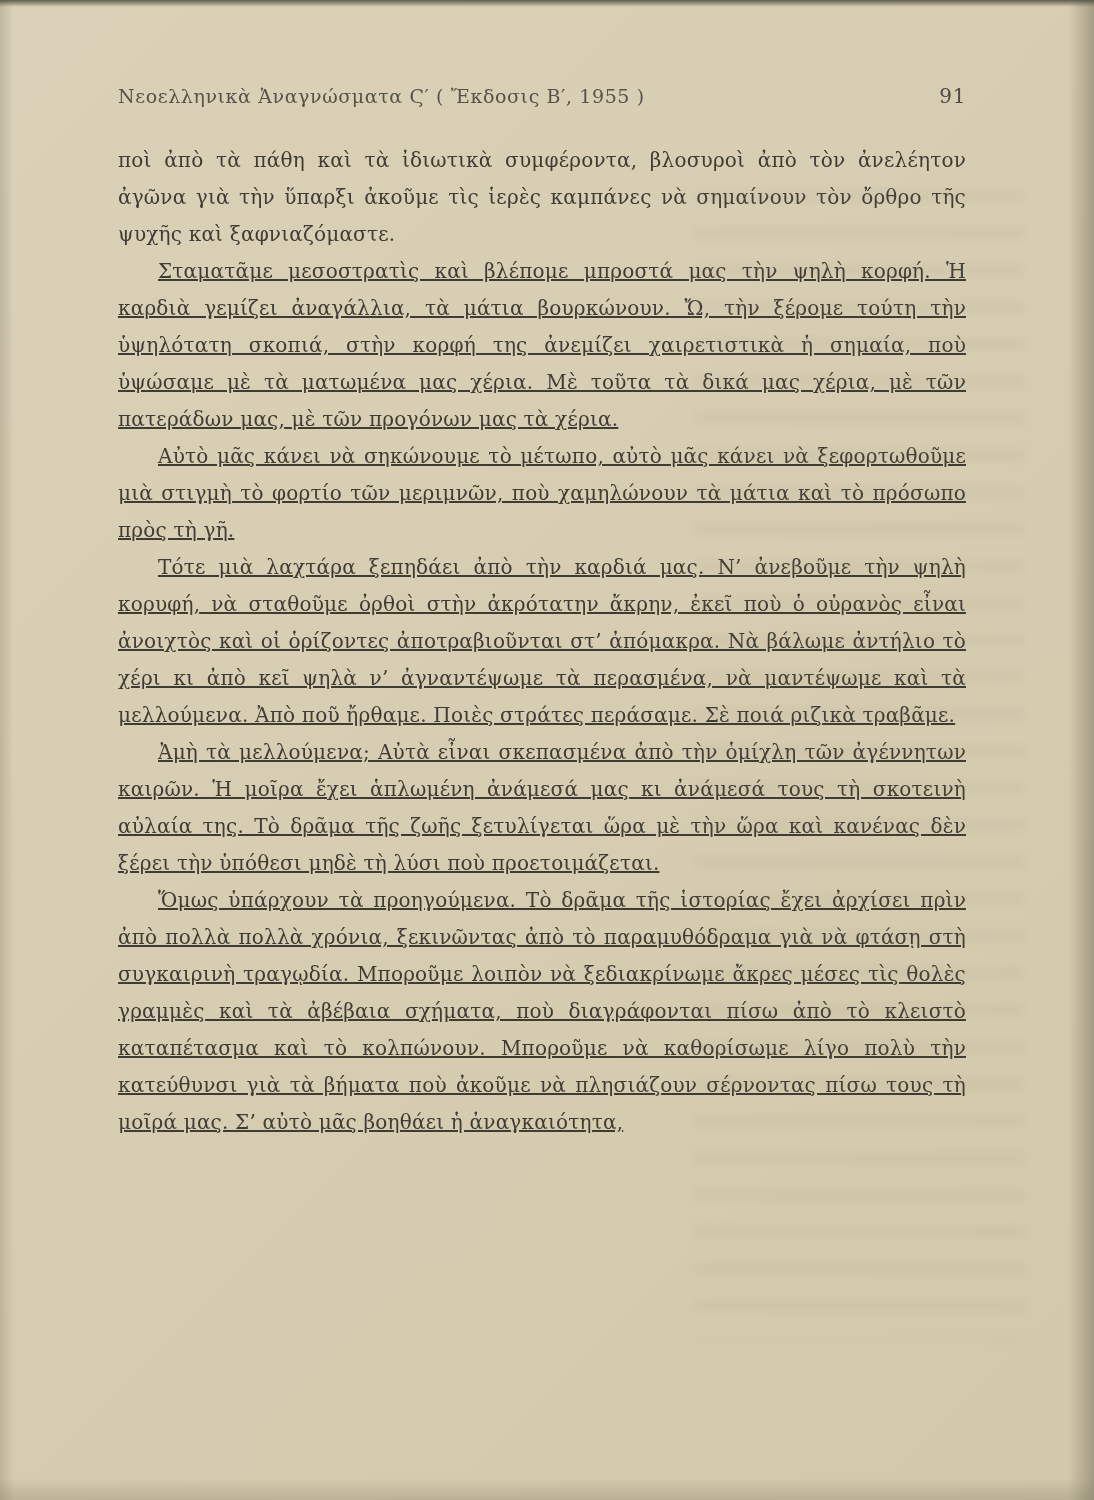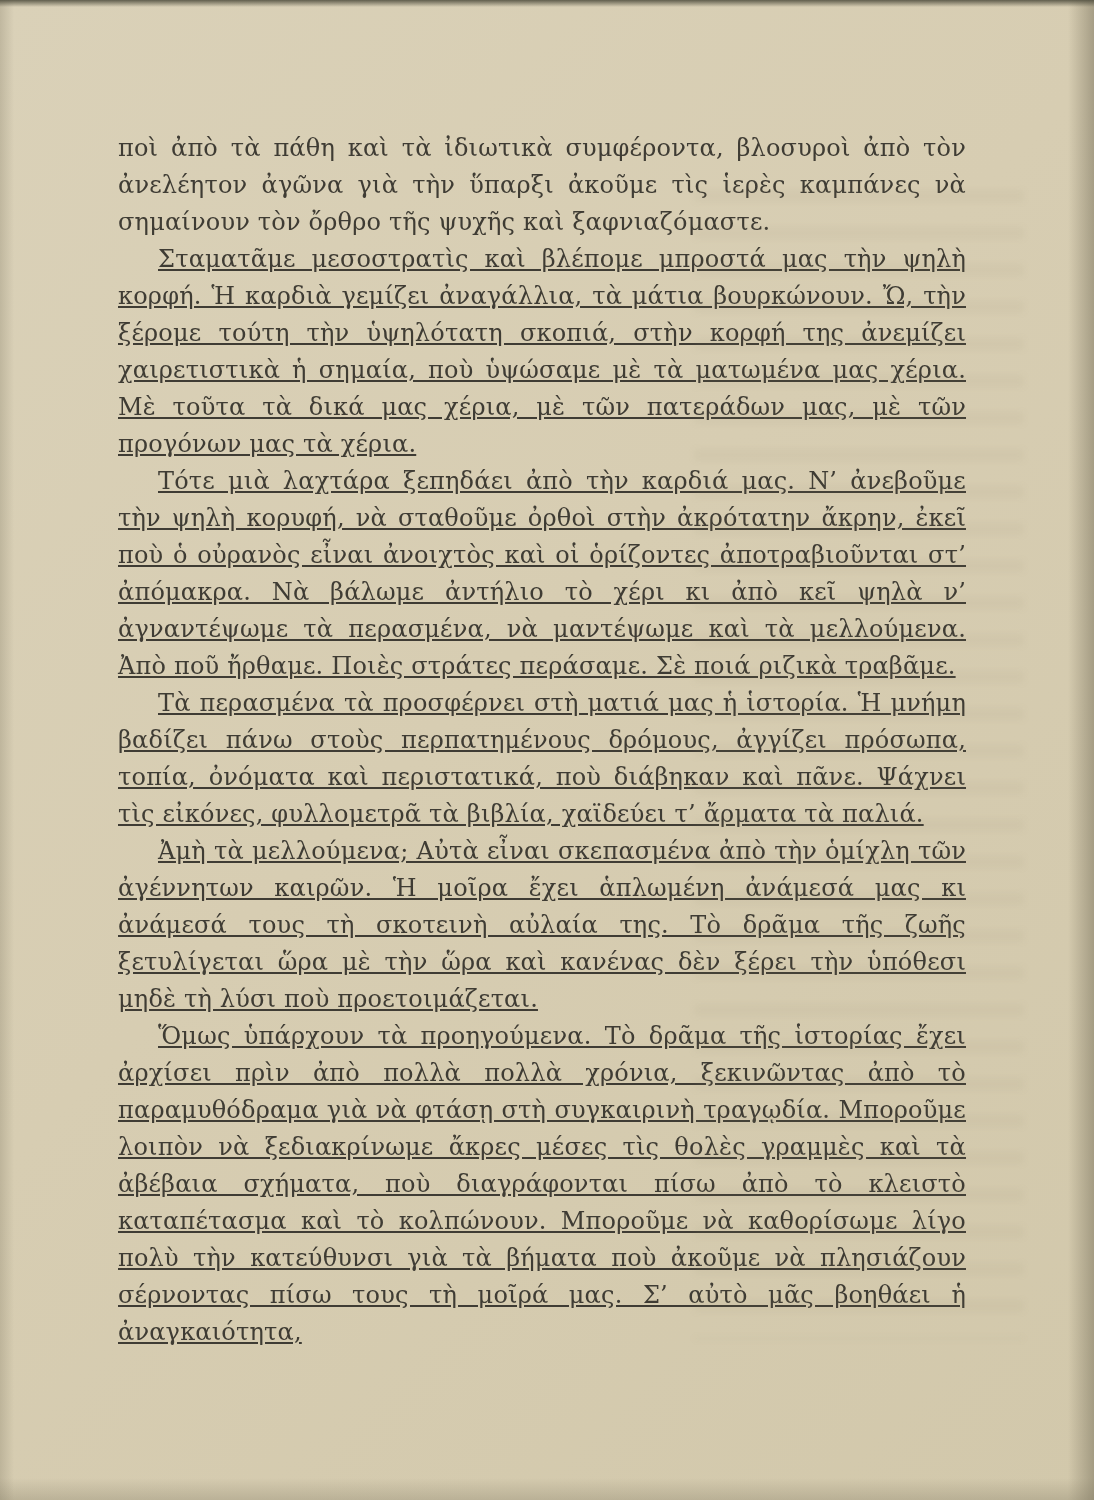--- a/index.html
+++ b/index.html
@@ -52,42 +52,46 @@
     letter-spacing: 0.6px;
   }
   .running-head .title {
     white-space: nowrap;
   }
   .running-head .folio {
     font-size: 20px;
     color: #4c4a41;
   }
   .text-block {
-    margin-top: 46px;
-    font-size: 24px;
+    margin-top: 34px;
+    font-size: 20px;
     line-height: 37px;
     text-align: justify;
     letter-spacing: 0.2px;
   }
   .text-block p {
     margin: 0;
   }
   .text-block p.indent {
     text-indent: 40px;
     text-decoration: underline;
   }
 </style>
 </head>
 <body>
 
 <div class="page">
 
+  <div class="running-head">
+    <span class="title">Νεοελληνικὰ Ἀναγνώσματα Ϛ′ ( Ἔκδοσις Β′, 1955 )</span>
+    <span class="folio">91</span>
+  </div>
 
   <div class="text-block">
     <p>ποὶ ἀπὸ τὰ πάθη καὶ τὰ ἰδιωτικὰ συμφέροντα, βλοσυροὶ ἀπὸ τὸν ἀνελέητον ἀγῶνα γιὰ τὴν ὕπαρξι ἀκοῦμε τὶς ἱερὲς καμπάνες νὰ σημαίνουν τὸν ὄρθρο τῆς ψυχῆς καὶ ξαφνιαζόμαστε.</p>
     <p class="indent">Σταματᾶμε μεσοστρατὶς καὶ βλέπομε μπροστά μας τὴν ψηλὴ κορφή. Ἡ καρδιὰ γεμίζει ἀναγάλλια, τὰ μάτια βουρκώνουν. Ὤ, τὴν ξέρομε τούτη τὴν ὑψηλότατη σκοπιά, στὴν κορφή της ἀνεμίζει χαιρετιστικὰ ἡ σημαία, ποὺ ὑψώσαμε μὲ τὰ ματωμένα μας χέρια. Μὲ τοῦτα τὰ δικά μας χέρια, μὲ τῶν πατεράδων μας, μὲ τῶν προγόνων μας τὰ χέρια.</p>
+    <p class="indent">Αὐτὸ μᾶς κάνει νὰ σηκώνουμε τὸ μέτωπο, αὐτὸ μᾶς κάνει νὰ ξεφορτωθοῦμε μιὰ στιγμὴ τὸ φορτίο τῶν μεριμνῶν, ποὺ χαμηλώνουν τὰ μάτια καὶ τὸ πρόσωπο πρὸς τὴ γῆ.</p>
     <p class="indent">Τότε μιὰ λαχτάρα ξεπηδάει ἀπὸ τὴν καρδιά μας. Ν’ ἀνεβοῦμε τὴν ψηλὴ κορυφή, νὰ σταθοῦμε ὀρθοὶ στὴν ἀκρότατην ἄκρην, ἐκεῖ ποὺ ὁ οὐρανὸς εἶναι ἀνοιχτὸς καὶ οἱ ὁρίζοντες ἀποτραβιοῦνται στ’ ἀπόμακρα. Νὰ βάλωμε ἀντήλιο τὸ χέρι κι ἀπὸ κεῖ ψηλὰ ν’ ἀγναντέψωμε τὰ περασμένα, νὰ μαντέψωμε καὶ τὰ μελλούμενα. Ἀπὸ ποῦ ἤρθαμε. Ποιὲς στράτες περάσαμε. Σὲ ποιά ριζικὰ τραβᾶμε.</p>
-    <p class="indent">Τὰ περασμένα τὰ προσφέρνει στὴ ματιά μας ἡ ἱστορία. Ἡ μνήμη βαδίζει πάνω στοὺς περπατημένους δρόμους, ἀγγίζει πρόσωπα, τοπία, ὀνόματα καὶ περιστατικά, ποὺ διάβηκαν καὶ πᾶνε. Ψάχνει τὶς εἰκόνες, φυλλομετρᾶ τὰ βιβλία, χαϊδεύει τ’ ἄρματα τὰ παλιά.</p>
     <p class="indent">Ἀμὴ τὰ μελλούμενα; Αὐτὰ εἶναι σκεπασμένα ἀπὸ τὴν ὁμίχλη τῶν ἀγέννητων καιρῶν. Ἡ μοῖρα ἔχει ἁπλωμένη ἀνάμεσά μας κι ἀνάμεσά τους τὴ σκοτεινὴ αὐλαία της. Τὸ δρᾶμα τῆς ζωῆς ξετυλίγεται ὥρα μὲ τὴν ὥρα καὶ κανένας δὲν ξέρει τὴν ὑπόθεσι μηδὲ τὴ λύσι ποὺ προετοιμάζεται.</p>
     <p class="indent">Ὅμως ὑπάρχουν τὰ προηγούμενα. Τὸ δρᾶμα τῆς ἱστορίας ἔχει ἀρχίσει πρὶν ἀπὸ πολλὰ πολλὰ χρόνια, ξεκινῶντας ἀπὸ τὸ παραμυθόδραμα γιὰ νὰ φτάσῃ στὴ συγκαιρινὴ τραγῳδία. Μποροῦμε λοιπὸν νὰ ξεδιακρίνωμε ἄκρες μέσες τὶς θολὲς γραμμὲς καὶ τὰ ἀβέβαια σχήματα, ποὺ διαγράφονται πίσω ἀπὸ τὸ κλειστὸ καταπέτασμα καὶ τὸ κολπώνουν. Μποροῦμε νὰ καθορίσωμε λίγο πολὺ τὴν κατεύθυνσι γιὰ τὰ βήματα ποὺ ἀκοῦμε νὰ πλησιάζουν σέρνοντας πίσω τους τὴ μοῖρά μας. Σ’ αὐτὸ μᾶς βοηθάει ἡ ἀναγκαιότητα,</p>
   </div>
 
 </div>
 
 </body></html>

